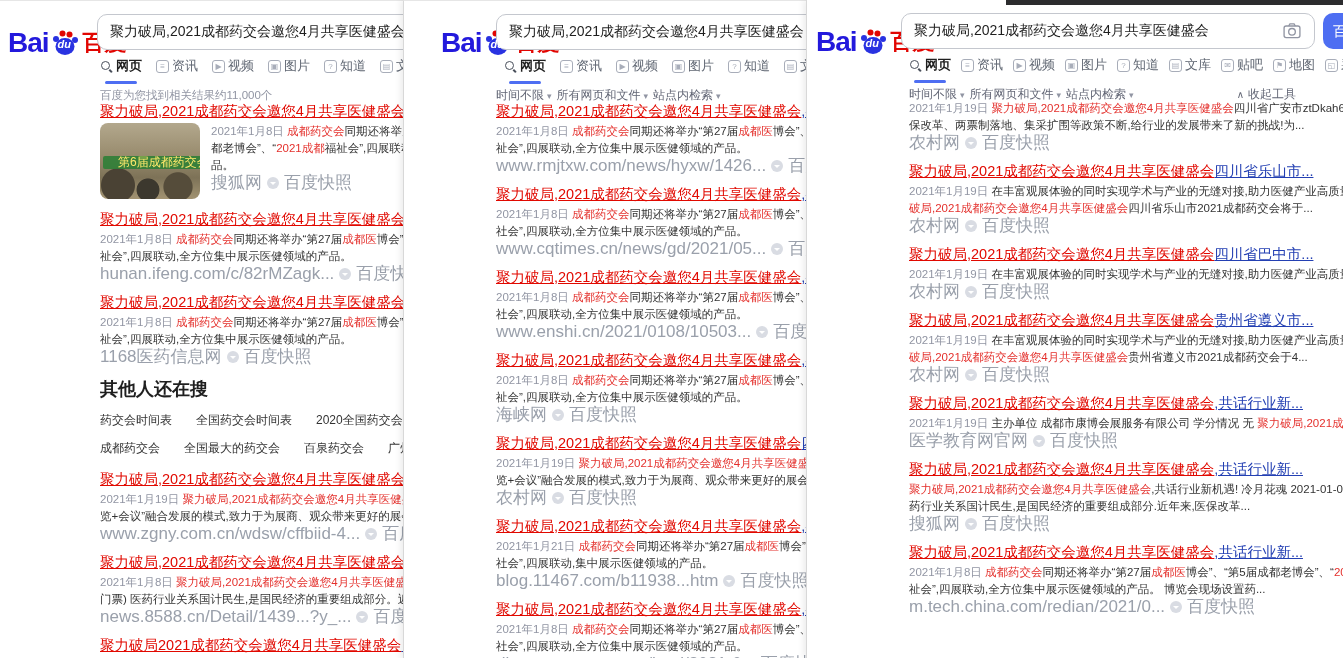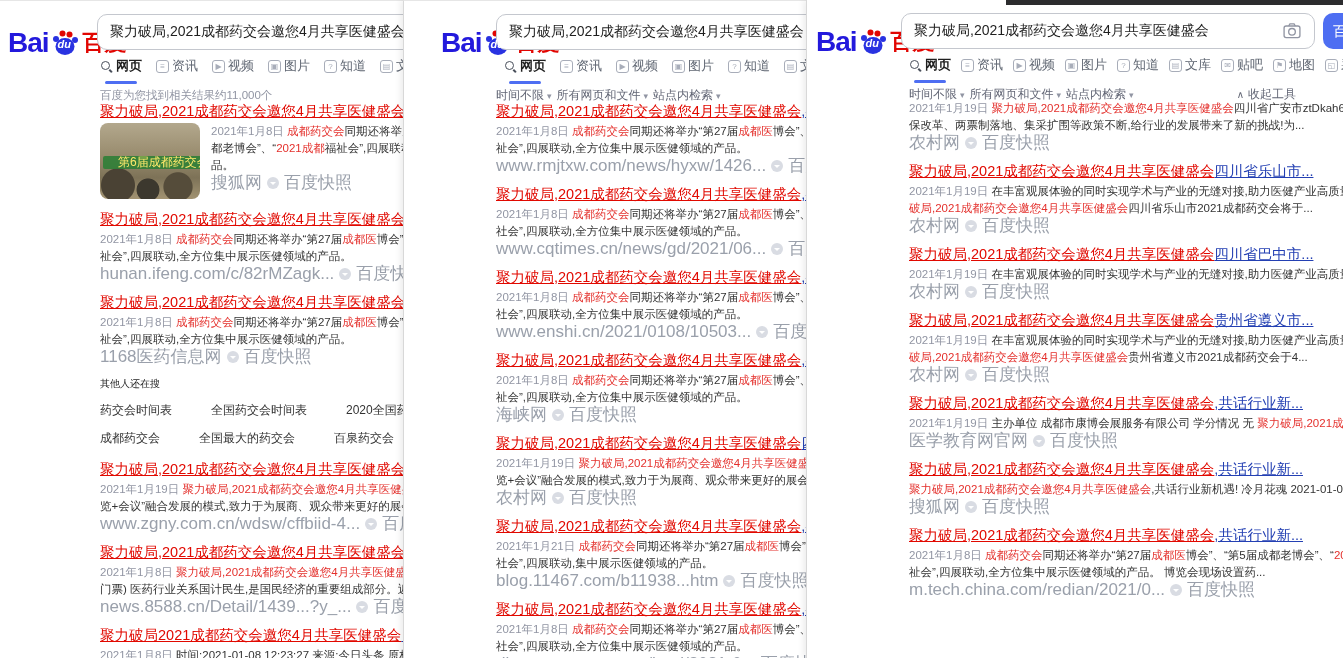--- a/index.html
+++ b/index.html
@@ -58,22 +58,22 @@
   .snap{color:#9aa0ab;cursor:pointer;}
   .thumb-row{display:flex;gap:11px;}
   .thumb{width:100px;height:76px;border-radius:8px;flex:none;position:relative;overflow:hidden;cursor:pointer;background:
     radial-gradient(circle at 18% 82%, #4a4234 0 16%, transparent 17%),
     radial-gradient(circle at 48% 88%, #3c382e 0 13%, transparent 14%),
     radial-gradient(circle at 78% 84%, #554c3a 0 14%, transparent 15%),
     linear-gradient(180deg,#b3a88d 0%,#978a6c 45%,#7d7257 72%,#a29372 100%);}
   .thumb-banner{position:absolute;left:3px;top:33px;background:rgba(44,126,54,.88);color:#ffe96b;font-size:12px;line-height:11px;padding:1px 15px;border-radius:2px;white-space:nowrap;}
   .t-col{flex:0 0 auto;}
   .related{margin:12px 0 12px;}
-  .rel-h{font-size:10px;font-weight:normal;color:#1f1f1f;margin-bottom:11px;}
-  .rel-row{display:flex;gap:39px;font-size:12px;color:#333;margin-bottom:11px;white-space:nowrap;}
+  .rel-h{font-size:18px;font-weight:bold;color:#1f1f1f;margin-bottom:11px;}
+  .rel-row{display:flex;gap:24px;font-size:12px;color:#333;margin-bottom:11px;white-space:nowrap;}
   .rel-item{cursor:pointer;}
 </style>
 </head>
 <body>
 
 <div class="stage">
   <div class="strip"></div>
 
   <section class="panel" id="p0">
     <div class="header">
@@ -288,21 +288,21 @@
             </div>
           </div>
         </article>
         <article class="result">
           <h3 class="r-title"><span class="t-red">聚力破局,2021成都药交会邀您4月共享医健盛会</span><span class="t-blue">,共话...</span></h3>
           <div>
             <div class="t-col">
               <div class="desc-line"><span class="seg-date">2021年1月8日 </span><span class="seg-hl">成都药交会</span><span class="seg-n">同期还将举办“第27届</span><span class="seg-hl">成都医</span><span class="seg-n">博会”、“第5届成</span></div>
               <div class="desc-line"><span class="seg-n">社会”,四展联动,全方位集中展示医健领域的产品。</span></div>
               <div class="src-line">
-                <span class="src">www.cqtimes.cn/news/gd/2021/06...</span>
+                <span class="src">www.cqtimes.cn/news/gd/2021/05...</span>
                 <span class="badge-icon"></span>
                 <span class="snap">百度快照</span>
               </div>
             </div>
           </div>
         </article>
         <article class="result">
           <h3 class="r-title"><span class="t-red">聚力破局,2021成都药交会邀您4月共享医健盛会</span><span class="t-blue">,共话...</span></h3>
           <div>
             <div class="t-col">
@@ -513,20 +513,21 @@
                 <span class="snap">百度快照</span>
               </div>
             </div>
           </div>
         </article>
         <article class="result">
           <h3 class="r-title"><span class="t-red">聚力破局,2021成都药交会邀您4月共享医健盛会</span><span class="t-blue">,共话行业新...</span></h3>
           <div>
             <div class="t-col">
               <div class="desc-line"><span class="seg-hl">聚力破局,2021成都药交会邀您4月共享医健盛会</span><span class="seg-n">,共话行业新机遇! 冷月花魂 2021-01-08 11:36 医</span></div>
+              <div class="desc-line"><span class="seg-n">药行业关系国计民生,是国民经济的重要组成部分.近年来,医保改革...</span></div>
               <div class="src-line">
                 <span class="src">搜狐网</span>
                 <span class="badge-icon"></span>
                 <span class="snap">百度快照</span>
               </div>
             </div>
           </div>
         </article>
         <article class="result">
           <h3 class="r-title"><span class="t-red">聚力破局,2021成都药交会邀您4月共享医健盛会</span><span class="t-blue">,共话行业新...</span></h3>

